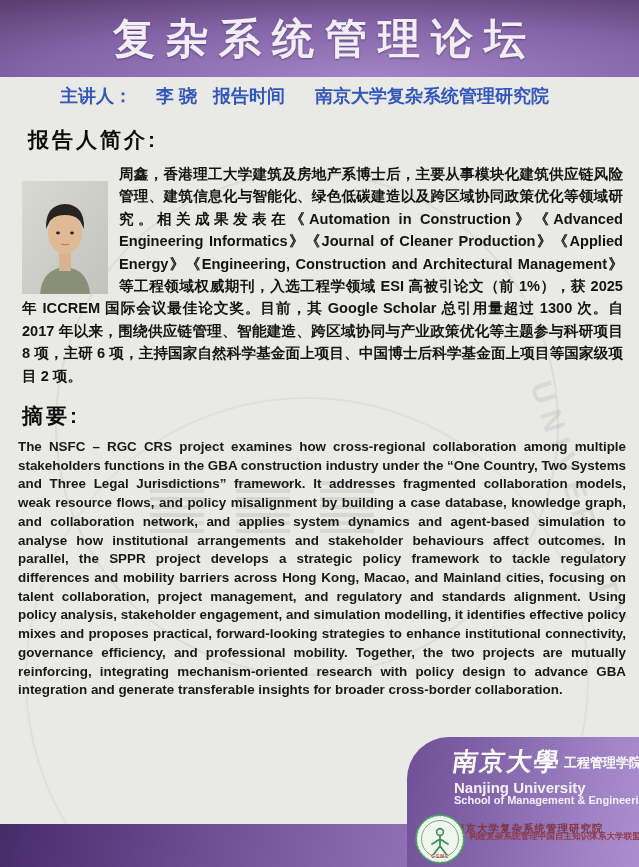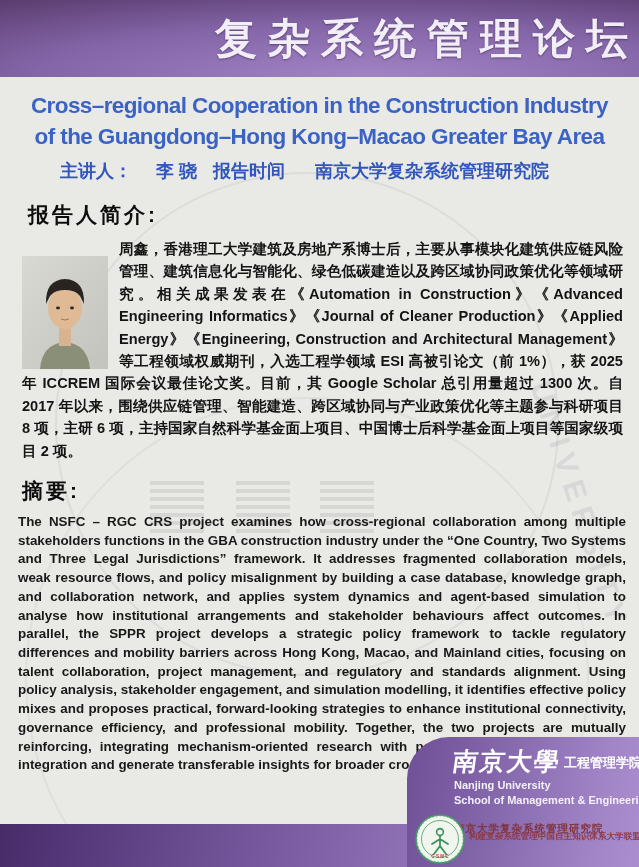--- a/index.html
+++ b/index.html
@@ -5,21 +5,21 @@
   html,body{margin:0;padding:0;background:#1c1026;}
   .poster{
     position:relative;width:639px;height:867px;overflow:hidden;
     font-family:"Liberation Sans","DejaVu Sans",sans-serif;
     background:linear-gradient(100deg,#2a1638 0%,#4c3070 22%,#7b5ca3 55%,#9a7cc0 80%,#ab8ed0 100%);
   }
   
   .banner{
     position:absolute;left:0;top:0;width:639px;height:77px;
     background:radial-gradient(ellipse 130% 170% at 58% 100%, #a284c5 0%, #8465a8 40%, #553767 78%, #2b1740 100%);
-    display:flex;align-items:center;justify-content:flex-end;
+    display:flex;align-items:center;justify-content:center;
   }
   .banner-title{
     color:#f2eef7;font-size:42px;font-weight:bold;letter-spacing:11px;text-indent:11px;
     text-shadow:0 1px 2px rgba(30,15,45,.45);
   }
   
   .card{
     position:absolute;left:0;top:77px;width:639px;height:747px;
     background:#e9eae5;overflow:hidden;
   }
@@ -58,21 +58,21 @@
   
   .footer-block{
     position:absolute;left:407px;top:737px;width:232px;height:130px;z-index:5;
     border-top-left-radius:42px;
     background:linear-gradient(100deg,#6f4f96 0%,#8668ad 40%,#a184c6 80%,#ab8ed0 100%);
   }
   .univ-row{position:absolute;left:46px;top:8px;white-space:nowrap;}
   .univ-zh{font-family:"DejaVu Serif","Liberation Serif",serif;font-weight:bold;font-size:25px;color:#ffffff;
     display:inline-block;transform:skewX(-8deg);letter-spacing:2px;}
   .school-zh{font-size:13px;font-weight:bold;color:#ffffff;margin-left:3px;position:relative;top:-3px;}
-  .univ-en{position:absolute;left:47px;top:42px;font-size:11px;font-weight:bold;color:#f3f0f8;white-space:nowrap;}
+  .univ-en{position:absolute;left:47px;top:42px;font-size:15px;font-weight:bold;color:#f3f0f8;white-space:nowrap;}
   .school-en{position:absolute;left:47px;top:57px;font-size:11px;font-weight:bold;color:#f3f0f8;white-space:nowrap;}
   .institute-zh{position:absolute;left:47px;top:85px;font-size:10.5px;font-weight:bold;color:#82333f;letter-spacing:1px;white-space:nowrap;}
   .alliance-zh{position:absolute;left:62px;top:94px;font-size:8.6px;font-weight:bold;color:#8e3c4a;white-space:nowrap;}
   .seal{position:absolute;left:7px;top:76px;width:52px;height:52px;}
 </style>
 </head>
 <body>
 
 <div class="poster">
 
@@ -106,24 +106,20 @@
     <div class="wm wm-lines wm-l3">
         <i></i>
         <i></i>
         <i></i>
         <i></i>
         <i></i>
         <i></i>
         <i></i>
       </div>
 
-    <div class="title">
-      <div>Cross–regional Cooperation in the Construction Industry</div>
-      <div>of the Guangdong–Hong Kong–Macao Greater Bay Area</div>
-    </div>
 
     <div class="speakers">
       <div class="sp-row">
         <span class="label">主讲人：</span><span class="name">李 骁</span><span class="role">报告时间</span><span class="aff">南京大学复杂系统管理研究院</span>
       </div>
     </div>
 
     <div class="h-bio">报告人简介:</div>
     <div class="bio-wrap">
       <div class="photo">

